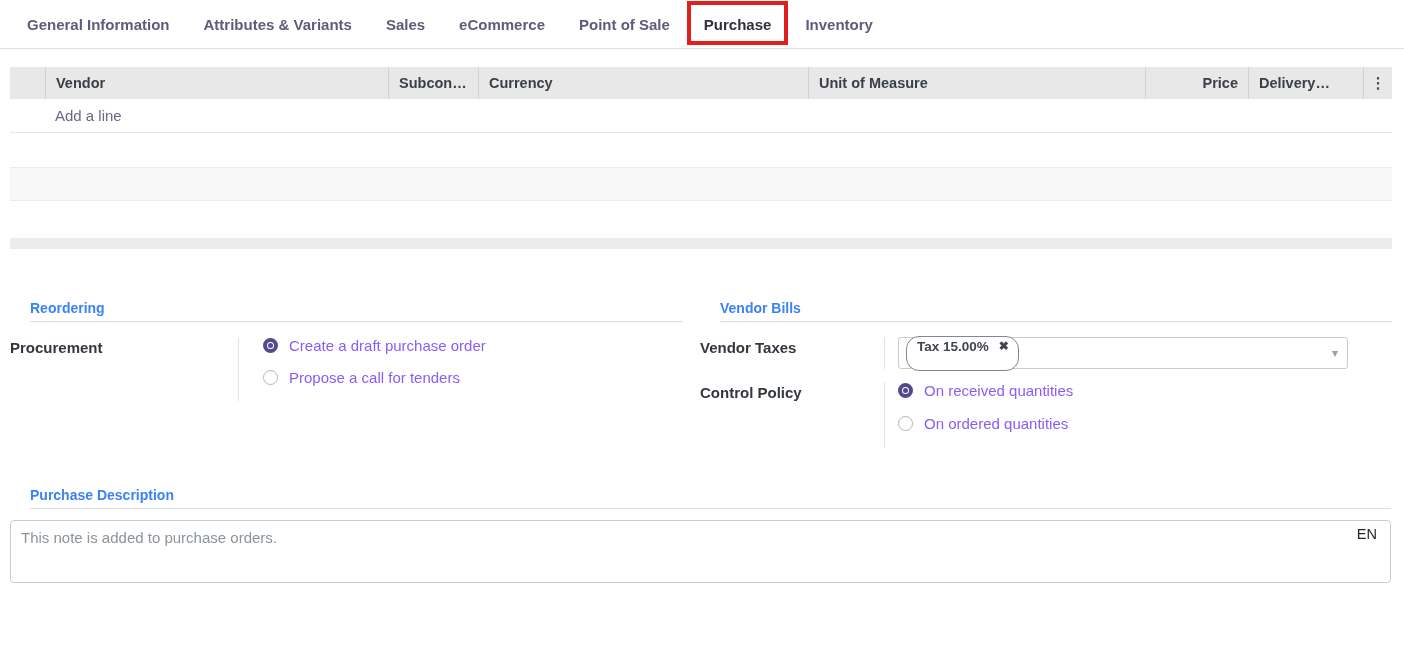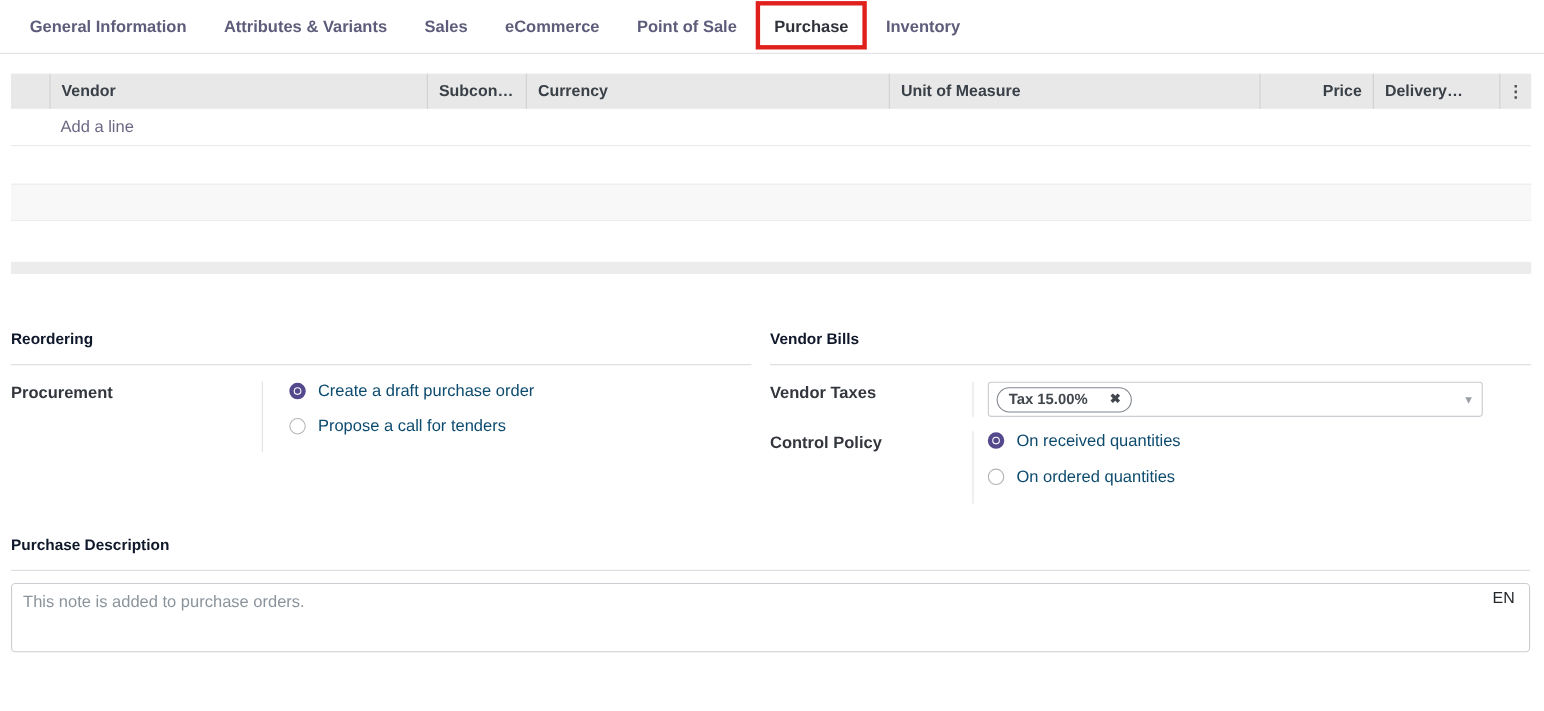--- a/index.html
+++ b/index.html
@@ -37,44 +37,44 @@
   .kebab { font-size: 15px; color: #4a4f55; font-weight: bold; letter-spacing: 0; }
   .row-addline { height: 34px; display: flex; align-items: center; padding-left: 45px;
     border-bottom: 1px solid #e7e7e7; background: #fff; }
   .addline-link { color: #6c6884; font-size: 15px; cursor: pointer; }
   .row-blank { height: 34px; background: #fff; }
   .row-stripe { height: 34px; background: #f8f8f8;
     border-top: 1px solid #ececec; border-bottom: 1px solid #ececec; }
   .table-footer { height: 11px; background: #ececec; margin-top: 3px; }
 
   
-  .group-title { color: #0f172a; font-weight: bold; font-size: 14px;
-    padding-bottom: 15px; border-bottom: 1px solid #dcdcdc; }
+  .group-title { color: #3b82f6; font-weight: bold; font-size: 14px;
+    padding-bottom: 5px; border-bottom: 1px solid #dcdcdc; margin-left: 20px; }
   .group-left { position: absolute; left: 10px; top: 300px; width: 673px; }
   .group-right { position: absolute; left: 700px; top: 300px; width: 692px; }
   .form-row { display: grid; margin-top: 15px; }
   .group-left .form-row { grid-template-columns: 180px 1fr; gap: 48px; }
   .group-right .form-row { grid-template-columns: 184px 1fr; }
   .form-label { font-size: 15px; font-weight: bold; color: #33373d; padding-top: 2px; }
   .form-content { border-left: 1px solid #e2e2e2; padding-left: 24px; }
   .group-right .form-content { padding-left: 13px; }
 
   .radio-item { display: flex; align-items: center; gap: 11px; margin-bottom: 15px;
-    font-size: 15px; color: #0c4a6e; cursor: pointer; }
+    font-size: 15px; color: #8b5cf6; cursor: pointer; }
   .radio { width: 15px; height: 15px; border-radius: 50%; flex: 0 0 15px; position: relative; }
   .radio.unsel { border: 1px solid #b5b5b5; background: #fff; }
   .radio.sel { border: 4px solid #55498d; background: #fff; }
   .radio.sel::after { content: ""; position: absolute; top: 1px; left: 1px;
     right: 1px; bottom: 1px; background: #55498d; border-radius: 50%; }
 
   .taxes-field { width: 450px; height: 32px; border: 1px solid #c9ccd0; border-radius: 3px;
     background: #fff; display: flex; align-items: center; padding: 0 26px 0 7px;
     position: relative; cursor: text; }
-  .tag-pill { display: inline-flex; align-items: center; gap: 20px;
-    border: 1px solid #82878c; border-radius: 13px; padding: 2px 9px 4px 10px;
+  .tag-pill { display: inline-flex; align-items: center; gap: 10px;
+    border: 1px solid #82878c; border-radius: 13px; padding: 2px 9px 16px 10px;
     font-size: 13.5px; font-weight: bold; color: #41464c; background: #fff; }
   .tag-close { font-size: 12px; color: #41464c; cursor: pointer; line-height: 1; }
   .field-caret { position: absolute; right: 9px; top: 50%; transform: translateY(-50%);
     color: #9aa0a6; font-size: 12px; cursor: pointer; }
 
   .cp-row { margin-top: 13px; }
   .cp-content .radio-item { margin-bottom: 16px; }
 
   
   .purchase-desc { position: absolute; left: 10px; top: 487px; width: 1381px; }

